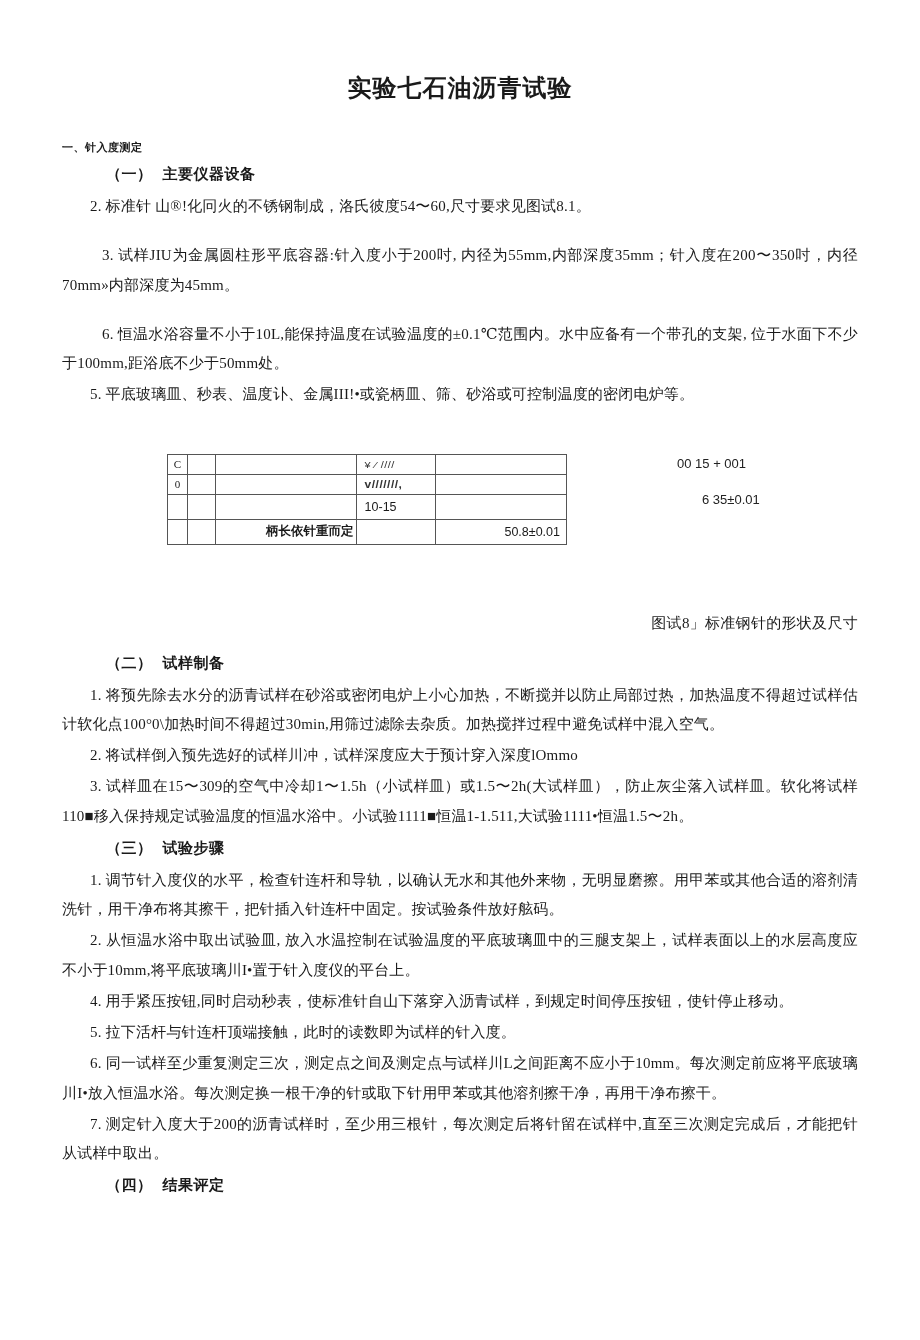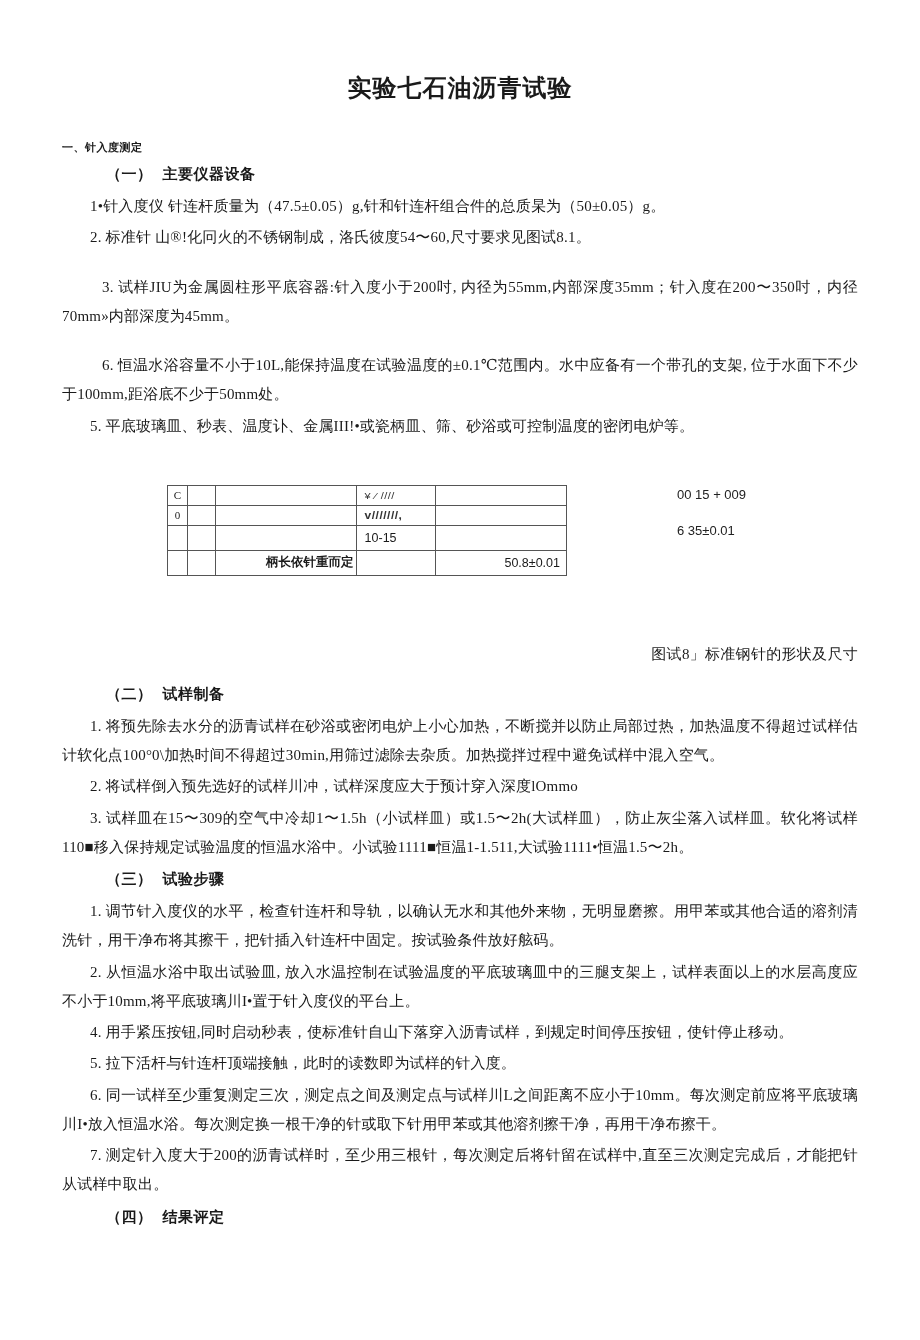--- a/index.html
+++ b/index.html
@@ -96,21 +96,21 @@
   }
   .hatch.b { font-weight: bold; font-size: 12px; }
   .dim-right {
     position: absolute;
     font-size: 13px;
     font-family: "Liberation Sans", "DejaVu Sans", sans-serif;
     color: #222;
     white-space: nowrap;
   }
   .dim-1 { left: 615px; top: 10px; }
-  .dim-2 { left: 615px; top: 46px; }
+  .dim-2 { left: 640px; top: 46px; }
   .fig-caption {
     position: absolute;
     left: 16px;
     right: 0;
     top: 168px;
     text-align: right;
     font-size: 15px;
     letter-spacing: 0.3px;
   }
 </style>
@@ -120,21 +120,20 @@
 <div class="page">
 
   <h1 class="doc-title">实验七石油沥青试验</h1>
 
   <div class="h-section">一、针入度测定</div>
 
   <div class="h-sub">
     <span class="num">（一）</span><span>主要仪器设备</span>
   </div>
 
-  <p class="body-text">1•针入度仪  针连杆质量为（47.5±0.05）g,针和针连杆组合件的总质杲为（50±0.05）g。</p>
   <p class="body-text">2. 标准针  山®!化冋火的不锈钢制成，洛氏彼度54〜60,尺寸要求见图试8.1。</p>
   <p class="body-text indent-wide">3.    试样JIU为金属圆柱形平底容器:针入度小于200吋, 内径为55mm,内部深度35mm；针入度在200〜350吋，内径70mm»内部深度为45mm。</p>
   <p class="body-text indent-wide">6.    恒温水浴容量不小于10L,能保持温度在试验温度的±0.1℃范围内。水中应备有一个带孔的支架, 位于水面下不少于100mm,距浴底不少于50mm处。</p>
   <p class="body-text">5. 平底玻璃皿、秒表、温度讣、金属III!•或瓷柄皿、筛、砂浴或可控制温度的密闭电炉等。</p>
 
   <div class="figure">
     <table class="fig-table">
       <tbody>
           <tr>
         <td class="c-a">C</td>
@@ -160,21 +159,21 @@
       <tr>
         <td class="c-a tall"></td>
         <td class="c-b tall"></td>
         <td class="c-c tall">柄长依针重而定</td>
         <td class="c-d tall"></td>
         <td class="c-e tall">50.8±0.01</td>
       </tr>
     </tbody>
       </table>
 
-    <div class="dim-right dim-1">00 15 + 009</div>
+    <div class="dim-right dim-1">00 15 + 001</div>
     <div class="dim-right dim-2">6 35±0.01</div>
 
     <div class="fig-caption">图试8」标准钢针的形状及尺寸</div>
   </div>
 
   <div class="h-sub">
     <span class="num">（二）</span><span>试样制备</span>
   </div>
 
   <p class="body-text">1. 将预先除去水分的沥青试样在砂浴或密闭电炉上小心加热，不断搅并以防止局部过热，加热温度不得超过试样估计软化点100°0\加热时间不得超过30min,用筛过滤除去杂质。加热搅拌过程中避免试样中混入空气。</p>

